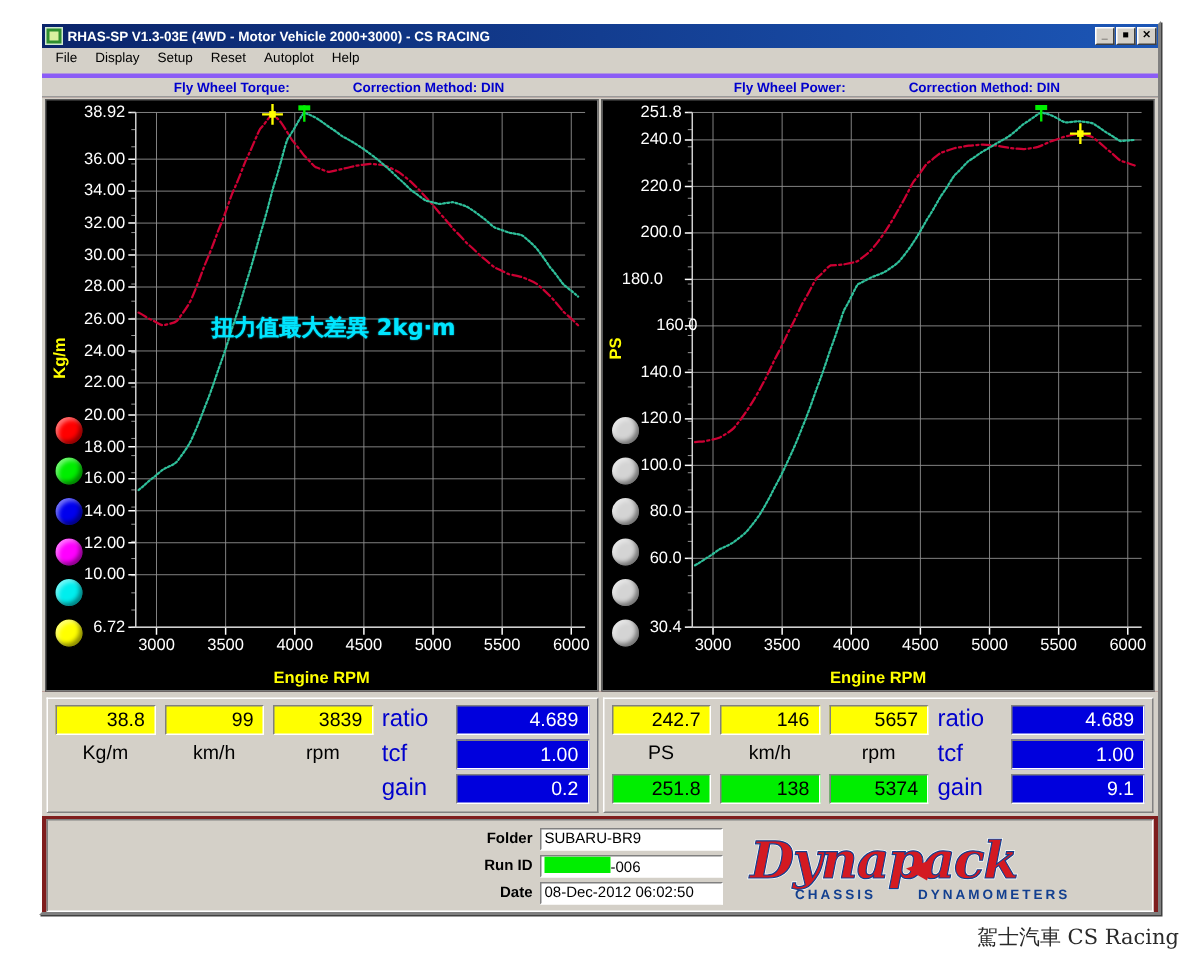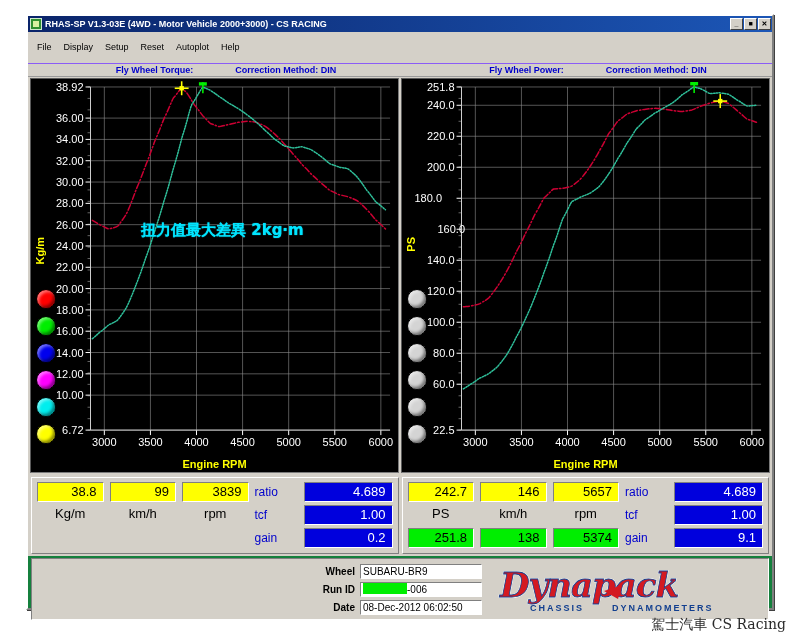--- a/index.html
+++ b/index.html
@@ -9,21 +9,21 @@
     background: #ffffff;
     font-family: "Liberation Sans", sans-serif;
     overflow: hidden;
   }
   #root { position: relative; width: 800px; height: 638px; background:#ffffff; }
 
   
   .window {
     position: absolute; left: 26px; top: 14px;
     width: 748px; height: 596px;
-    background: #15803d;
+    background: #7f1d1d;
     border: 2px solid #d4d0c8;
     border-top-color: #ffffff; border-left-color: #ffffff;
     border-right-color: #808080; border-bottom-color: #808080;
     box-shadow: 1px 1px 0 #404040;
   }
   .titlebar {
     height: 16px; margin: 0;
     background: linear-gradient(90deg, #0a246a 0%, #1c56b6 100%);
     display: flex; align-items: center; padding: 0 1px 0 2px;
     color: #ffffff;
@@ -43,22 +43,22 @@
   }
   .win-btns { display: flex; gap: 1px; flex: 0 0 auto; }
   .win-btn {
     width: 13px; height: 12px; background: #d4d0c8;
     border: 1px solid #ffffff; border-right-color: #404040; border-bottom-color: #404040;
     font-size: 7px; line-height: 10px; text-align: center; color: #000;
     font-family: "Liberation Sans", sans-serif; font-weight: bold;
     display:flex; align-items:center; justify-content:center;
   }
   .menubar {
-    height: 32px; background: #d4d0c8; display: flex; align-items: center;
-    padding-left: 3px; border-bottom: 1px solid #8b5cf6;
+    height: 20px; background: #d4d0c8; display: flex; align-items: flex-start;
+    padding-left: 3px; border-bottom: 3px solid #8b5cf6;
   }
   .menu-item {
     font-size: 9px; color: #000; padding: 0 6px; line-height: 13px;
     font-family: "Liberation Sans", sans-serif;
   }
 
   
   .hdr-strip {
     height: 13px; background: #d4d0c8; display: flex; width: 100%;
     border-bottom: 1px solid #9a9a9a;
@@ -127,21 +127,21 @@
   }
   .ro-cell.yellow { background: #ffff00; }
   .ro-cell.green  { background: #00ee00; }
   .ro-cell.unitlbl {
     background: transparent; border: none; text-align: center; padding-right: 0;
     font-size: 13px; color: #000;
   }
   .ro-right { flex: 0 0 138px; display: flex; flex-direction: column; gap: 3px; }
   .rr-row { display: flex; align-items: center; gap: 5px; height: 20px; }
   .rr-lbl {
-    flex: 0 0 44px; font-size: 12px; color: #0000cc;
+    flex: 0 0 44px; font-size: 16px; color: #0000cc;
     font-family: "Liberation Sans", sans-serif;
   }
   .rr-val {
     flex: 1 1 auto; height: 20px; line-height: 18px; background: #0000dd;
     color: #ffffff; text-align: right; padding-right: 6px; font-size: 13px;
     border: 1px solid #808080; border-right-color: #ffffff; border-bottom-color: #ffffff;
     font-family: "Liberation Sans", sans-serif;
   }
 
   
@@ -435,21 +435,21 @@
             <div class="ytick" style="top: 26.2674px; right: 314.486px;">240.0</div>
             <div class="ytick" style="top: 57.2635px; right: 314.486px;">220.0</div>
             <div class="ytick" style="top: 88.2596px; right: 314.486px; margin-left: 20px;">200.0</div>
             <div class="ytick" style="top: 119.256px; right: 327px;">180.0</div>
             <div class="ytick" style="top: 150.252px; right: 304px;">160.0</div>
             <div class="ytick" style="top: 181.248px; right: 314.486px;">140.0</div>
             <div class="ytick" style="top: 212.244px; right: 314.486px;">120.0</div>
             <div class="ytick" style="top: 243.24px; right: 314.486px;">100.0</div>
             <div class="ytick" style="top: 274.236px; right: 314.486px;">80.0</div>
             <div class="ytick" style="top: 305.232px; right: 314.486px;">60.0</div>
-            <div class="ytick" style="top: 351.107px; right: 314.486px;">22.5</div>
+            <div class="ytick" style="top: 351.107px; right: 314.486px;">30.4</div>
             <div class="xtick" style="left: 73.339px; top: 357.107px;">3000</div>
             <div class="xtick" style="left: 119.424px; top: 357.107px;">3500</div>
             <div class="xtick" style="left: 165.509px; top: 357.107px;">4000</div>
             <div class="xtick" style="left: 211.593px; top: 357.107px;">4500</div>
             <div class="xtick" style="left: 257.678px; top: 357.107px;">5000</div>
             <div class="xtick" style="left: 303.763px; top: 357.107px;">5500</div>
             <div class="xtick" style="left: 349.848px; top: 357.107px;">6000</div>
           </div>
         <div id="dots-power">
             <div class="dot" style="background: rgb(212, 212, 212); top: 210px;"></div>
@@ -524,21 +524,21 @@
             <div class="rr-lbl">gain</div>
             <div class="rr-val">9.1</div>
           </div>
         </div>
       </div>
     </div>
 
     <div class="footer">
       <div class="finfo">
         <div class="finfo-row">
-          <div class="finfo-lbl">Wheel</div>
+          <div class="finfo-lbl">Folder</div>
           <div class="finfo-field">SUBARU-BR9</div>
         </div>
         <div class="finfo-row">
           <div class="finfo-lbl">Run ID</div>
           <div class="finfo-field"><span class="runid-bar"></span><span>-006</span></div>
         </div>
         <div class="finfo-row">
           <div class="finfo-lbl">Date</div>
           <div class="finfo-field">08-Dec-2012  06:02:50</div>
         </div>

